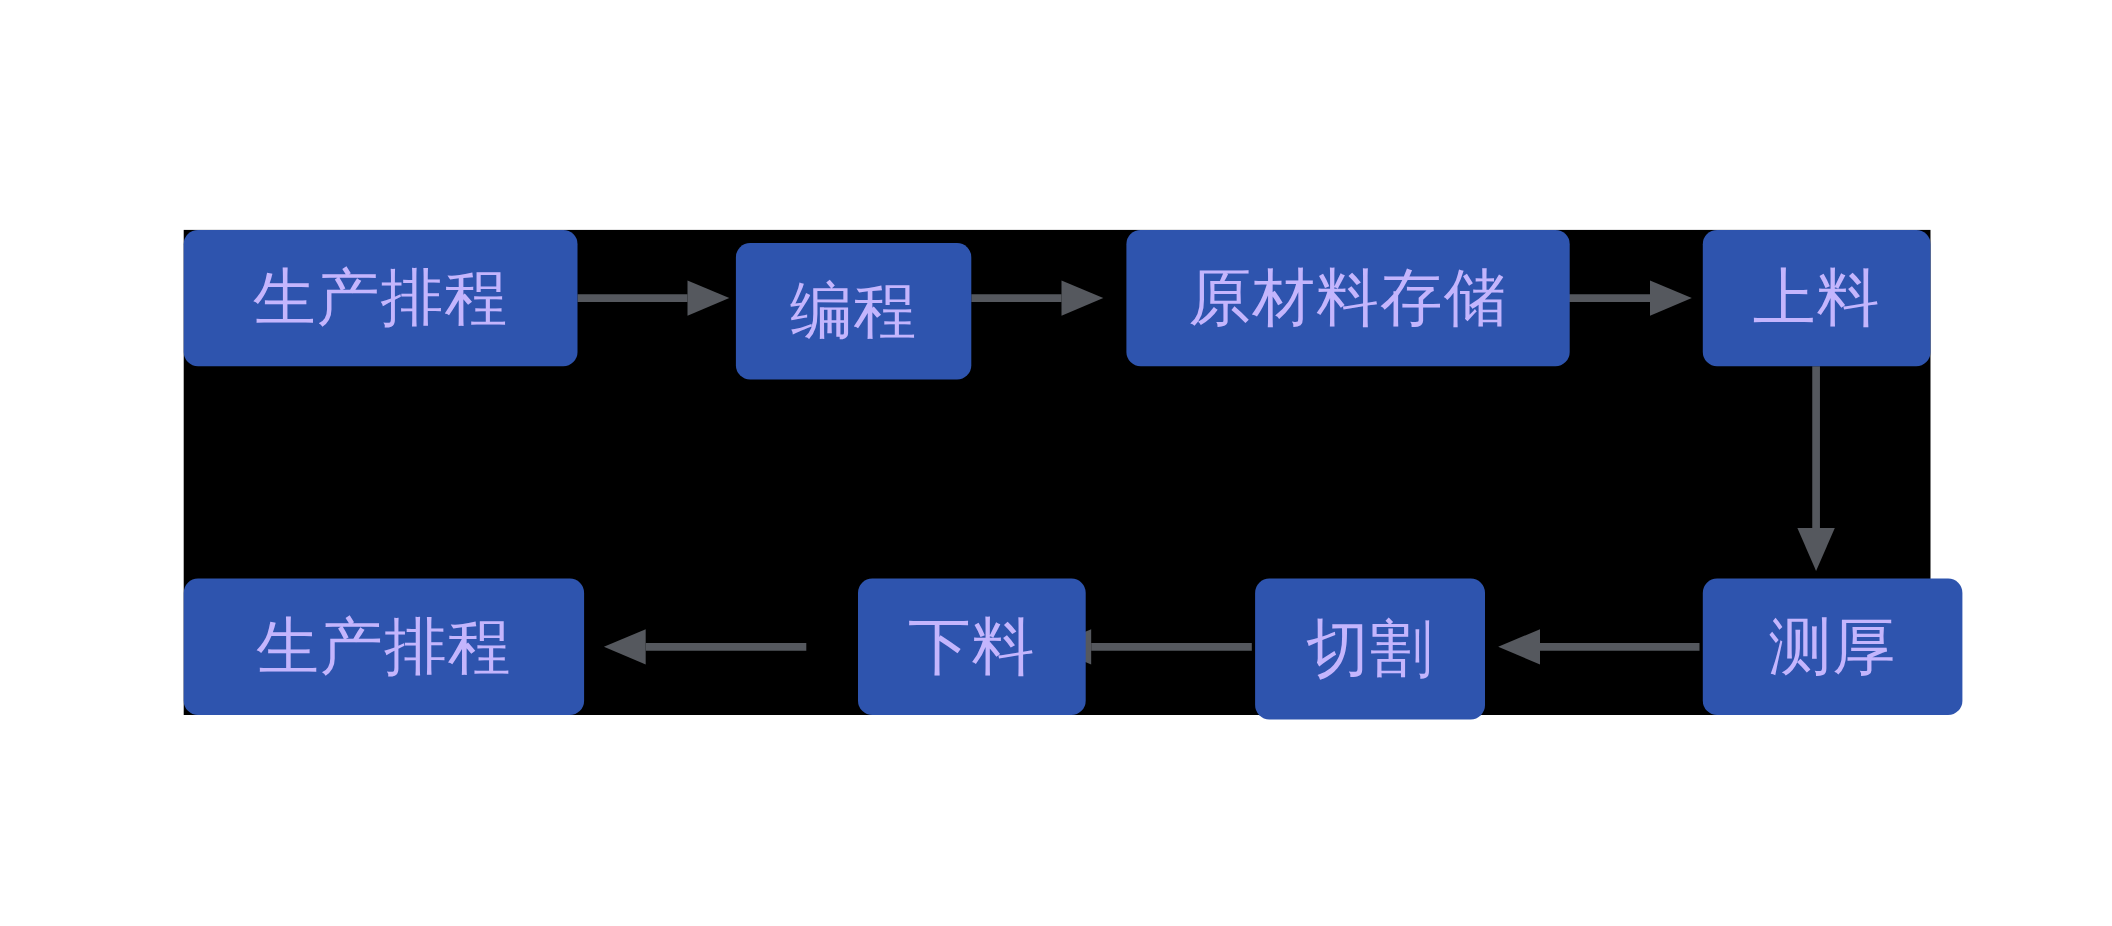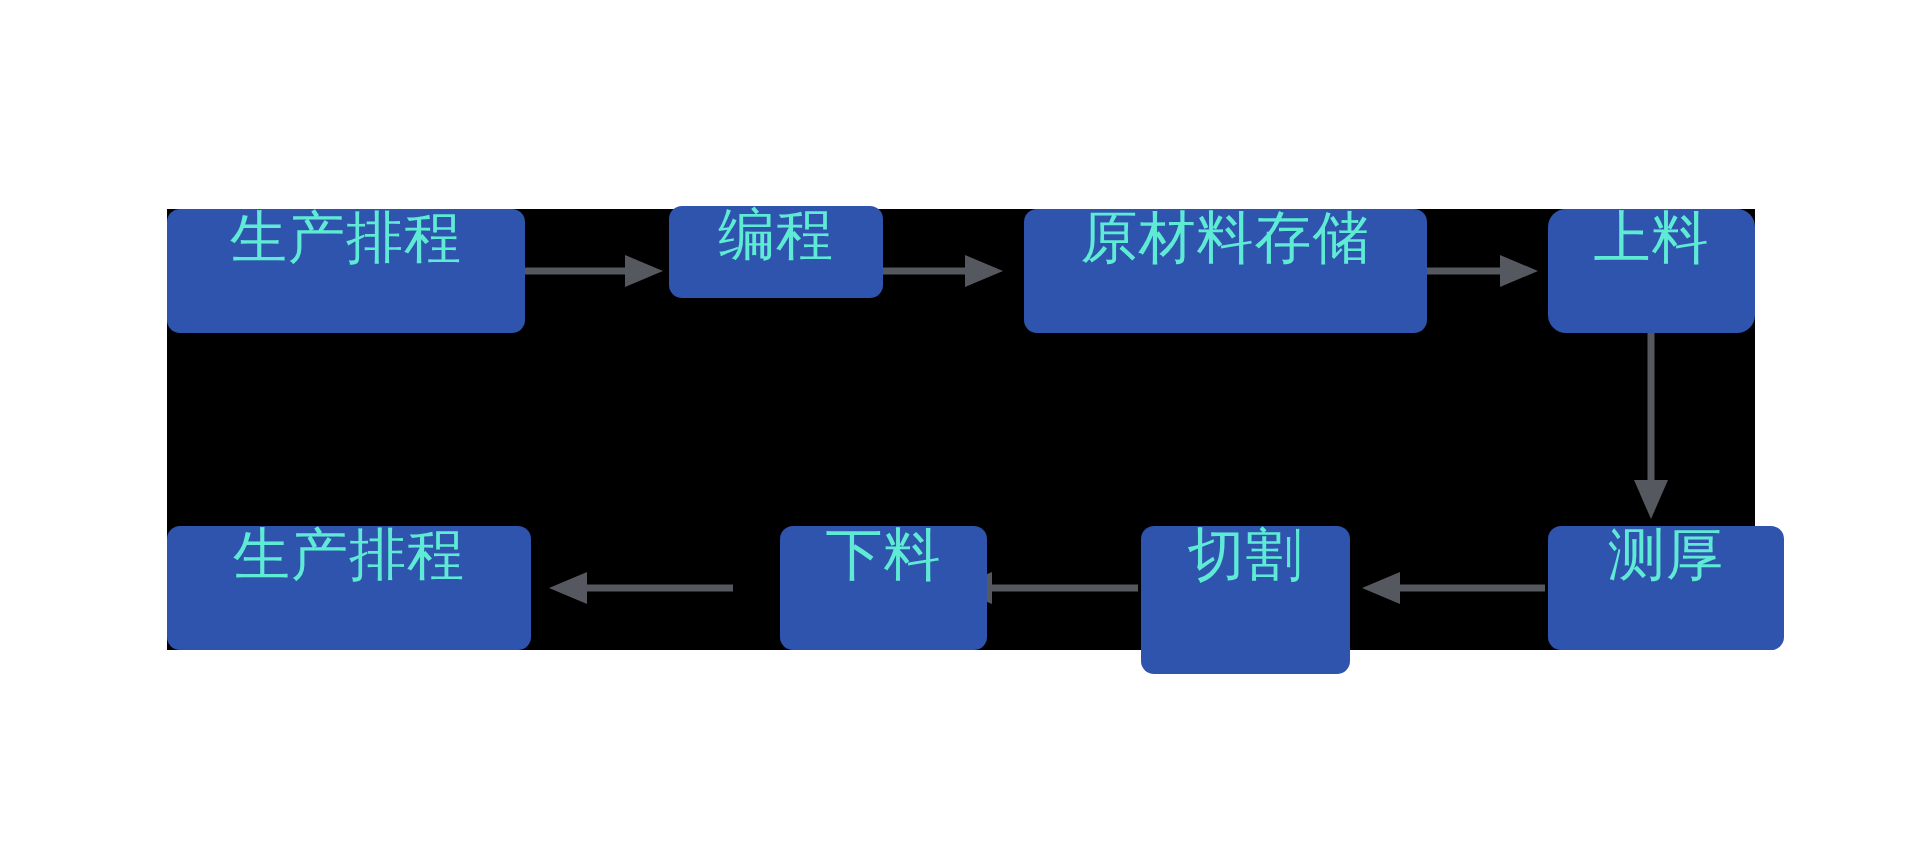--- a/index.html
+++ b/index.html
@@ -28,38 +28,38 @@
     left: 0;
     top: 0;
     width: 1920px;
     height: 842px;
     pointer-events: none;
   }
   .node {
     position: absolute;
     background: #2e54ae;
     border-radius: 13px;
-    color: #5eead4;
+    color: #c4b5fd;
     font-size: 57px;
     line-height: 1;
     display: flex;
-    align-items: flex-start;
+    align-items: center;
     justify-content: center;
     white-space: nowrap;
     letter-spacing: 1px;
   }
   
   .node-scheduling          { left: 167px;  top: 209px; width: 358px; height: 124px; }
-  .node-programming         { left: 669px;  top: 206px; width: 214px; height: 92px; }
+  .node-programming         { left: 669px;  top: 221px; width: 214px; height: 124px; }
   .node-raw-material-storage{ left: 1012px; top: 209px; width: 403px; height: 124px; margin-left: 12px; }
-  .node-loading             { left: 1548px; top: 209px; width: 207px; height: 124px; border-radius: 18px; }
+  .node-loading             { left: 1548px; top: 209px; width: 207px; height: 124px; }
   
   .node-scrap-transfer      { left: 167px;  top: 526px; width: 364px; height: 124px; }
   .node-unloading           { left: 736px;  top: 526px; width: 207px; height: 124px; margin-left: 44px; }
-  .node-cutting             { left: 1141px; top: 526px; width: 209px; height: 148px; }
+  .node-cutting             { left: 1141px; top: 526px; width: 209px; height: 128px; }
   .node-thickness-measuring { left: 1548px; top: 526px; width: 236px; height: 124px; }
 
   .edge-line { stroke: #55585e; stroke-width: 7; }
   .edge-head { fill: #55585e; }
 </style>
 </head>
 <body>
 
 <div class="stage">
 

